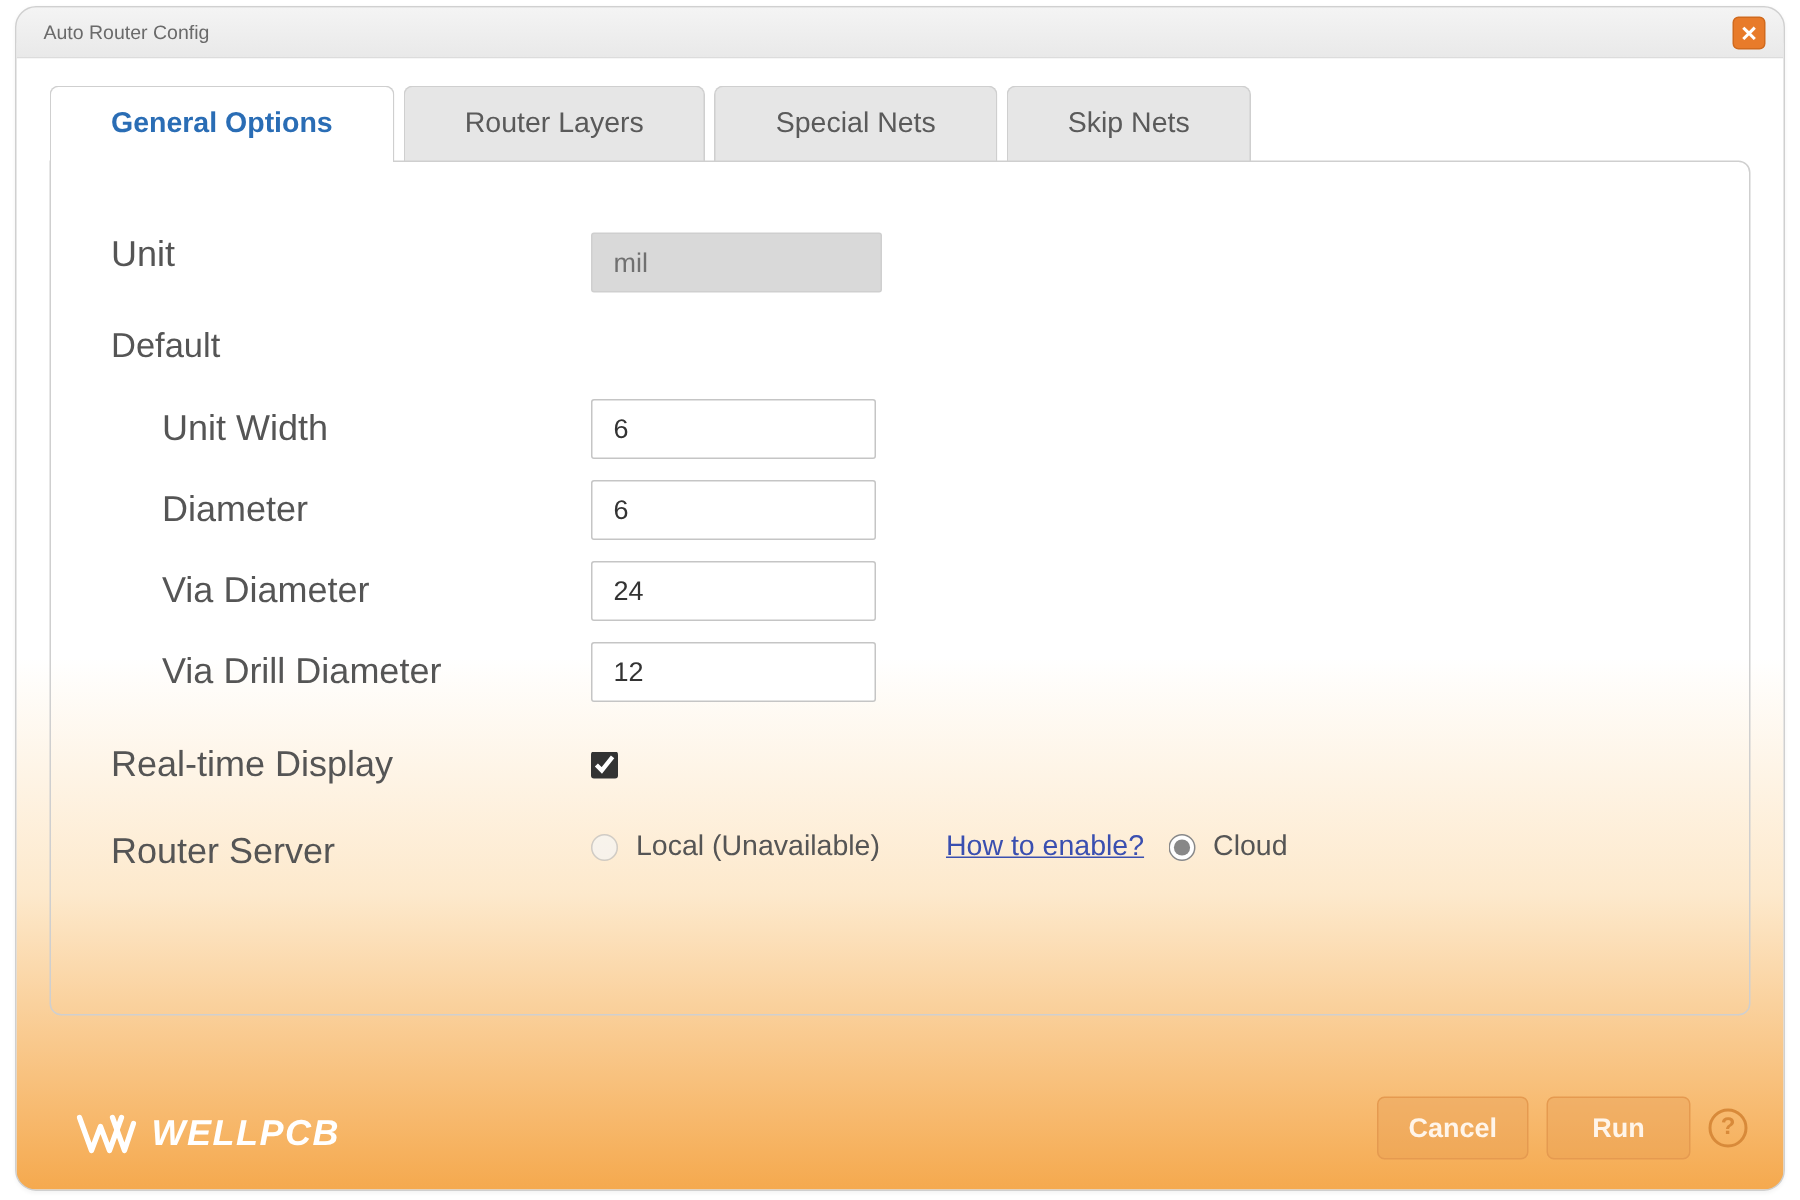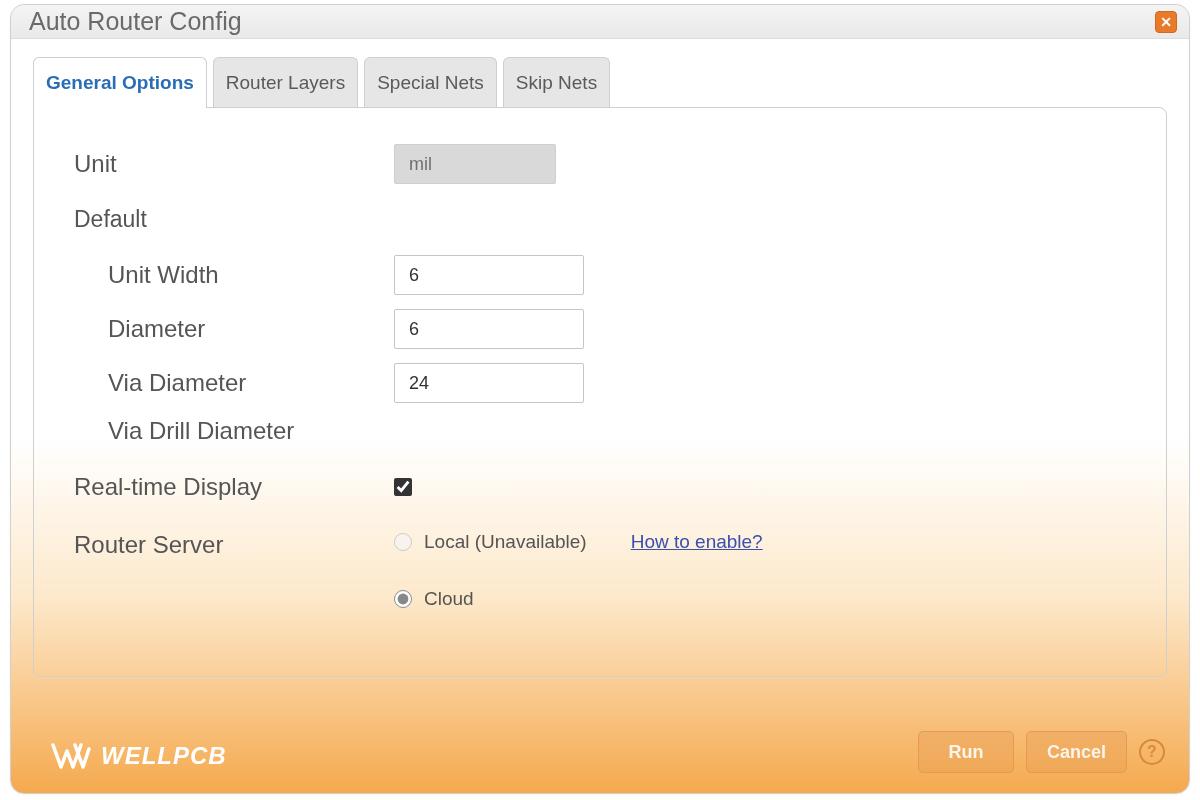--- a/index.html
+++ b/index.html
@@ -30,21 +30,21 @@
       display: flex;
       align-items: center;
       justify-content: space-between;
       padding: 0 12px 0 18px;
       border-top-left-radius: 14px;
       border-top-right-radius: 14px;
       border-bottom: 1px solid #dcdcdc;
     }
     .title {
       color: #6a6a6a;
-      font-size: 25px;
+      font-size: 13px;
     }
     .close-btn {
       width: 22px;
       height: 22px;
       border-radius: 4px;
       background: #e87b2a;
       border: 1px solid #d06a1e;
       color: #fff;
       font-weight: bold;
       display: flex;
@@ -56,21 +56,21 @@
     .content-area {
       flex: 1;
       position: relative;
       padding: 18px 22px 0 22px;
     }
     .tab-row {
       display: flex;
       gap: 2px;
     }
     .tab {
-      padding: 14px 12px;
+      padding: 14px 40px;
       font-size: 19px;
       color: #5a5a5a;
       background: #e6e6e6;
       border: 1px solid #cfcfcf;
       border-bottom: none;
       border-top-left-radius: 6px;
       border-top-right-radius: 6px;
       cursor: pointer;
       margin-right: 4px;
     }
@@ -103,50 +103,51 @@
     .label-indent {
       padding-left: 34px;
     }
     .section-label {
       font-size: 23px;
       color: #555;
       margin-bottom: 22px;
       margin-top: 22px;
     }
     .disabled-field {
-      width: 162px;
+      width: 194px;
       height: 40px;
       background: #d9d9d9;
       border: 1px solid #cfcfcf;
       border-radius: 2px;
       color: #707070;
       font-size: 18px;
       display: flex;
       align-items: center;
       padding: 0 14px;
+      margin-top: 11px;
     }
     .text-input {
       width: 190px;
       height: 40px;
       background: #fff;
       border: 1px solid #c5c5c5;
       border-radius: 2px;
       font-size: 18px;
       color: #333;
       padding: 0 14px;
     }
     .checkbox {
       width: 18px;
       height: 18px;
       accent-color: #333;
     }
     .radio-group {
       display: flex;
-      flex-direction: column;
-      gap: 35px;
+      flex-direction: row;
+      gap: 16px;
     }
     .radio-line {
       display: flex;
       align-items: center;
       gap: 12px;
       font-size: 19px;
       color: #555;
     }
     .radio {
       width: 18px;
@@ -247,20 +248,21 @@
         <input class="text-input" type="text" value="6" style="">
       </div>
 
       <div class="form-row">
         <div class="label-col label-indent">Via Diameter</div>
         <input class="text-input" type="text" value="24" style="">
       </div>
 
       <div class="form-row" style="margin-bottom:28px">
         <div class="label-col label-indent">Via Drill Diameter</div>
+        <input class="text-input" type="text" value="12" style="">
       </div>
 
       <div class="form-row" style="margin-bottom:30px">
         <div class="label-col">Real-time Display</div>
         <input class="checkbox" type="checkbox" checked="" style="">
       </div>
 
       <div class="form-row" style="align-items:flex-start">
         <div class="label-col">Router Server</div>
         <div class="radio-group">
@@ -282,18 +284,18 @@
 
   <div class="watermark">
     <svg width="40" height="30" viewBox="0 0 40 30">
       <path d="M2 4 L10 26 L16 10 L22 26 L30 4" stroke="#ffffff" stroke-width="3.5" fill="none" stroke-linejoin="round" stroke-linecap="round"></path>
       <path d="M24 4 L32 26 L38 8" stroke="#ffffff" stroke-width="3.5" fill="none" stroke-linejoin="round" stroke-linecap="round"></path>
     </svg>
     <span>WELLPCB</span>
   </div>
 
   <div class="footer">
+    <button class="btn">Cancel</button>
     <button class="btn">Run</button>
-    <button class="btn">Cancel</button>
     <div class="help-icon">?</div>
   </div>
 
 </div>
 
 </body></html>

